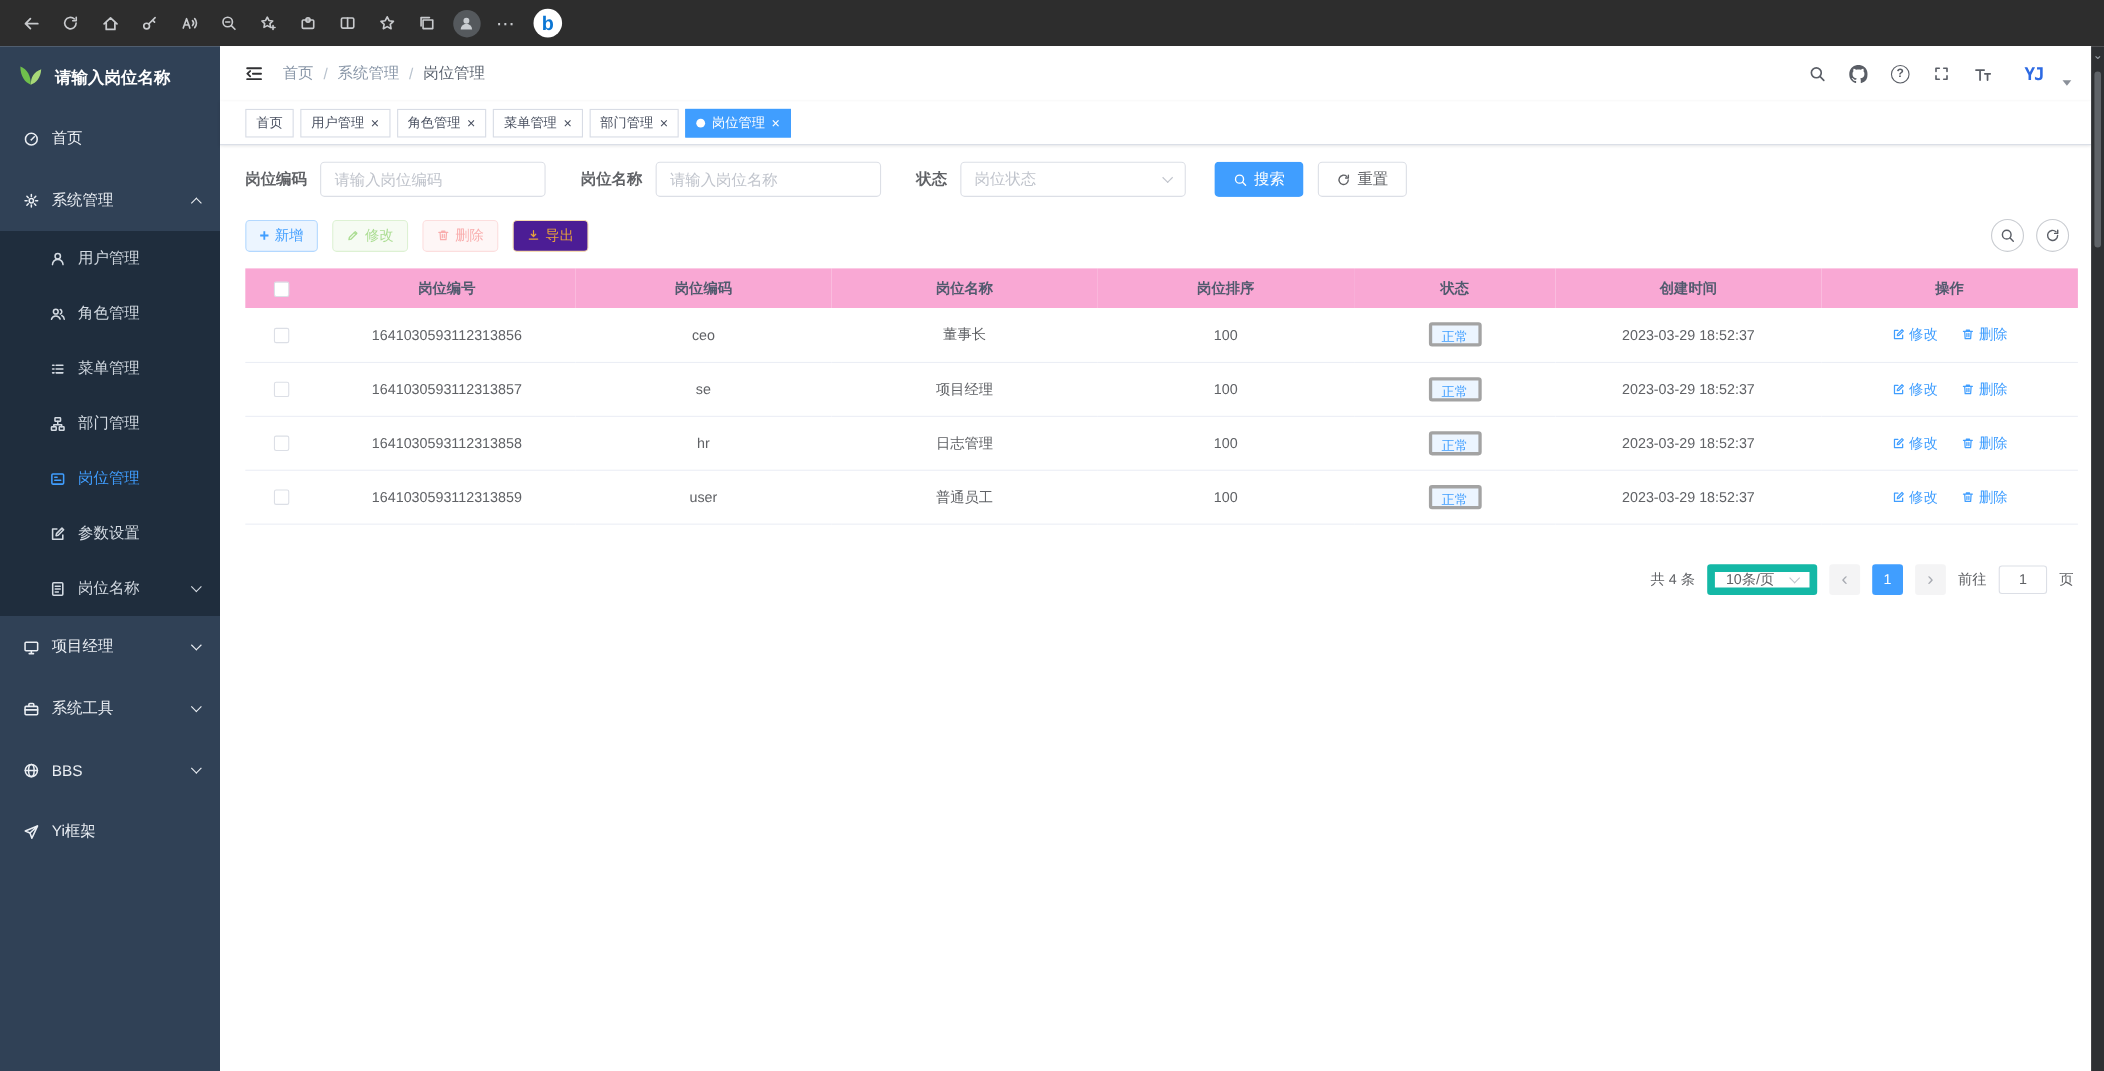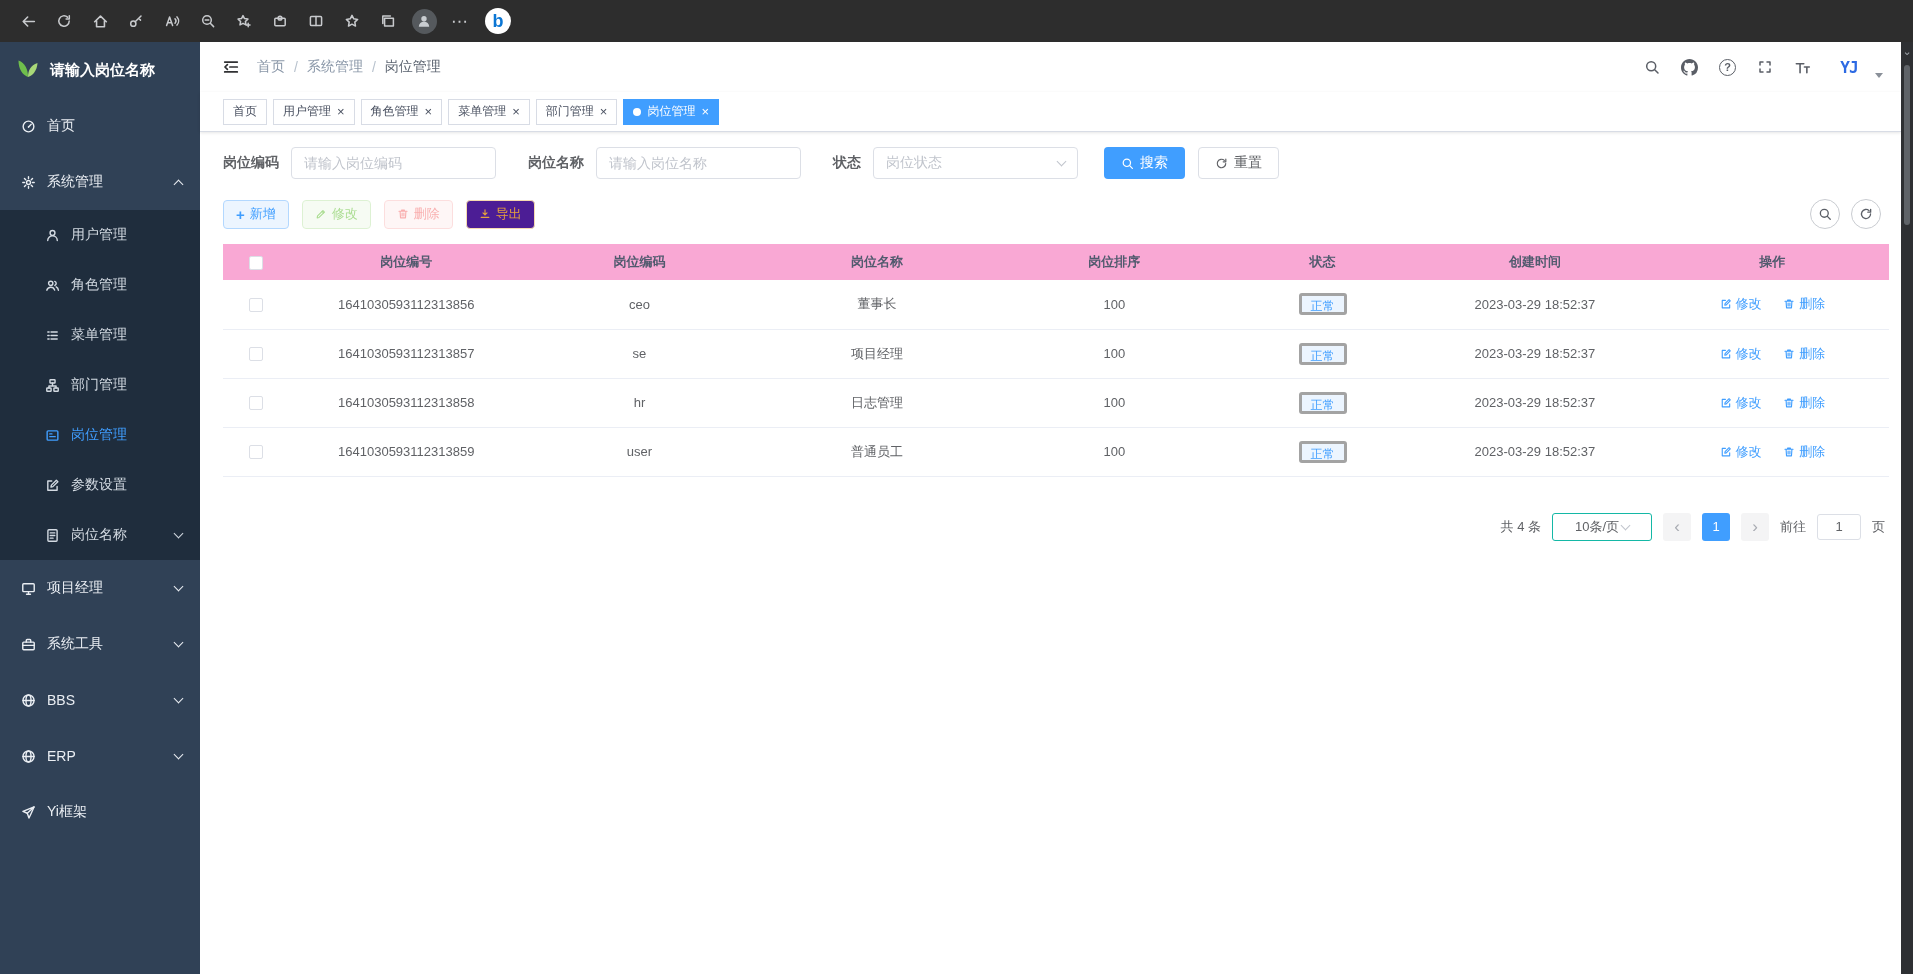--- a/index.html
+++ b/index.html
@@ -87,21 +87,21 @@
   
   table.grid { width:100%; border-collapse:collapse; margin-top:15px; font-size:13px; color:#606266; table-layout:fixed; }
   .grid th { background:#f9a8d4; color:#515a6e; font-weight:bold; height:36px; text-align:center; }
   .grid td { height:49px; text-align:center; border-bottom:1px solid #ebeef5; }
   .checkbox { width:14px; height:14px; border:1px solid #dcdfe6; border-radius:2px; background:#fff; display:inline-block; vertical-align:middle; cursor:pointer; }
   .status-tag { display:inline-block; padding:0 9px; height:22px; line-height:20px; font-size:12px; color:#409eff; background:#ecf5ff; border:3px solid #a3a3a3; border-radius:3px; }
   .op-link { color:#409eff; display:inline-flex; align-items:center; gap:4px; margin:0 9px; cursor:pointer; }
 
   
   .pagination { display:flex; align-items:center; justify-content:flex-end; gap:11px; margin-top:36px; padding-right:4px; font-size:13px; color:#606266; }
-  .page-size { width:100px; height:28px; border:1px solid #14b8a6; border-radius:3px; display:flex; align-items:center; justify-content:space-between; padding:0 22px; background:#fff; cursor:pointer; color:#606266; }
+  .page-size { width:100px; height:28px; border:7px solid #14b8a6; border-radius:3px; display:flex; align-items:center; justify-content:space-between; padding:0 10px; background:#fff; cursor:pointer; color:#606266; }
   .page-size .chev { color:#c0c4cc; margin-left:0; }
   .pg { min-width:28px; height:28px; border-radius:3px; background:#f4f4f5; color:#606266; border:none; font-size:13px; display:flex; align-items:center; justify-content:center; cursor:pointer; font-family:inherit; }
   .pg.arrow { font-size:17px; color:#a8abb2; }
   .pg.active { background:#409eff; color:#fff; }
   .goto-input { width:44px; height:26px; border:1px solid #dcdfe6; border-radius:3px; text-align:center; font-size:13px; color:#606266; outline:none; font-family:inherit; }
 
   
   .scrollrail { width:12px; flex-shrink:0; background:#2e3033; display:flex; flex-direction:column; align-items:center; }
   .rail-caret { color:#9aa0a6; font-size:11px; line-height:1; margin-top:4px; }
   .rail-thumb { width:6px; height:160px; background:#5f6368; border-radius:3px; margin-top:8px; }
@@ -429,29 +429,20 @@
           <span>系统工具</span>
           <span class="chev down"></span>
         </div>
         <div class="menu-item">
           <span class="micon">
               <svg class="ic" width="15" height="15">
                 <use href="#i-globe"></use>
               </svg>
             </span>
           <span>BBS</span>
-          <span class="chev down"></span>
-        </div>
-        <div class="menu-item">
-          <span class="micon">
-              <svg class="ic" width="15" height="15">
-                <use href="#i-globe"></use>
-              </svg>
-            </span>
-          <span>ERP</span>
           <span class="chev down"></span>
         </div>
         <div class="menu-item">
           <span class="micon">
               <svg class="ic" width="15" height="15">
                 <use href="#i-send"></use>
               </svg>
             </span>
           <span>Yi框架</span>
         </div>

